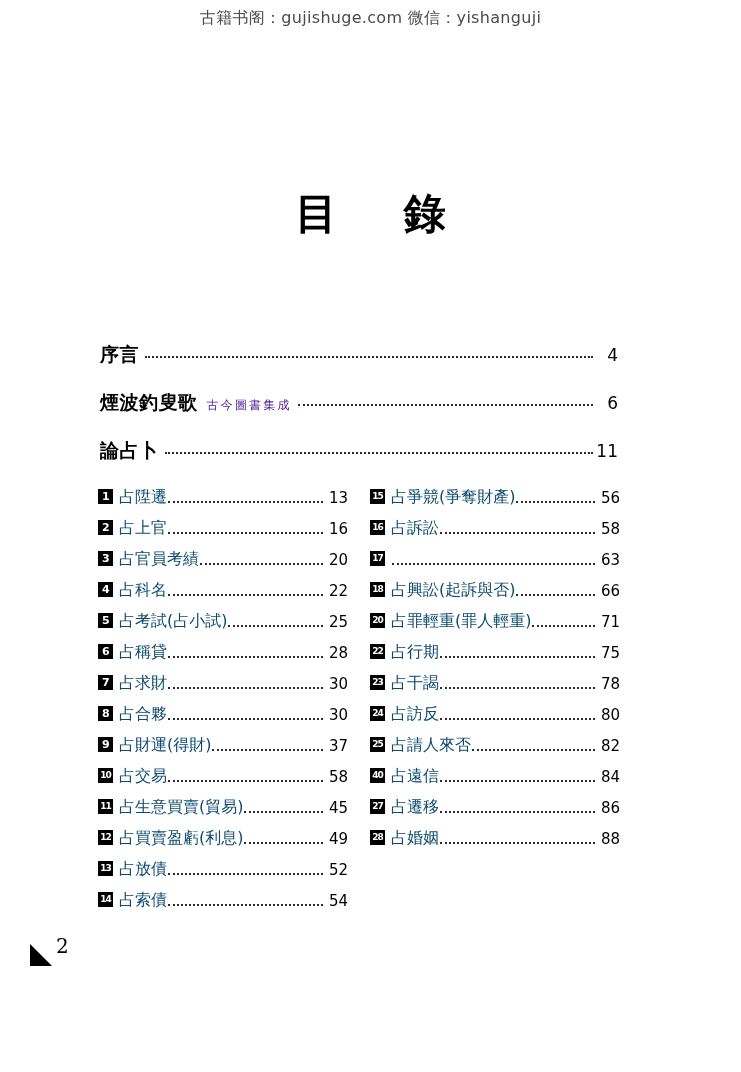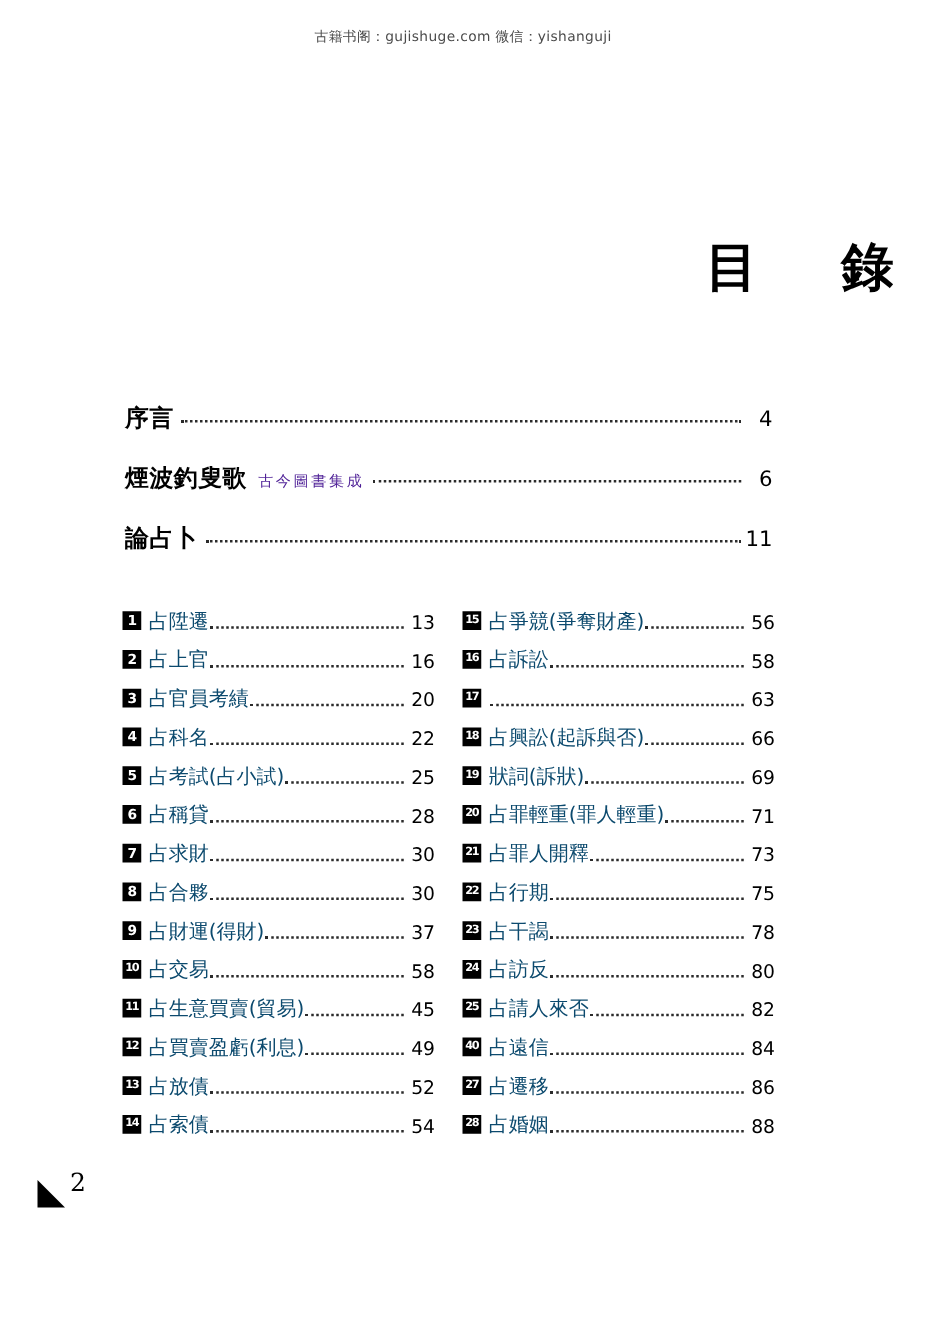--- a/index.html
+++ b/index.html
@@ -12,38 +12,38 @@
     height: 1072px;
     position: relative;
     font-family: "DejaVu Sans", "Liberation Sans", sans-serif;
     color: #0b0b0b;
     overflow: hidden;
   }
 
   
   .watermark {
     position: absolute;
-    top: 22px;
+    top: 8px;
     left: 0;
     width: 741px;
     text-align: center;
     font-family: "DejaVu Sans", "Liberation Sans", sans-serif;
-    font-size: 11px;
+    font-size: 16px;
     color: #4a4a4a;
     letter-spacing: 0.3px;
     white-space: nowrap;
   }
 
   
   .page-title {
     position: absolute;
     top: 186px;
     left: 0;
     width: 741px;
-    text-align: right;
+    text-align: center;
     font-family: "DejaVu Serif", "Liberation Serif", serif;
     font-weight: 700;
     font-size: 42px;
     letter-spacing: 26px;
     text-indent: 26px;
     color: #000;
   }
 
   
   .toc-top {
@@ -57,20 +57,21 @@
     height: 30px;
     margin-bottom: 18px;
   }
   .top-label {
     font-family: Liberation Mono, monospace;
     font-weight: 700;
     font-size: 19px;
     color: #000;
     white-space: nowrap;
     letter-spacing: 0.5px;
+    margin-top: 20px;
   }
   .top-note {
     font-family: "DejaVu Serif", "Liberation Serif", serif;
     font-size: 12px;
     color: #4c1d95;
     margin-left: 9px;
     letter-spacing: 2.2px;
     white-space: nowrap;
   }
   .leader {
@@ -312,36 +313,24 @@
         <span class="item-leader"></span>
         <span class="item-page">63</span>
       </div>
       <div class="item-row">
         <span class="badge two">18</span>
         <span class="item-label">占興訟(起訴與否)</span>
         <span class="item-leader"></span>
         <span class="item-page">66</span>
       </div>
       <div class="item-row">
-        <span class="badge two">19</span>
-        <span class="item-label">狀詞(訴狀)</span>
-        <span class="item-leader"></span>
-        <span class="item-page">69</span>
-      </div>
-      <div class="item-row">
         <span class="badge two">20</span>
         <span class="item-label">占罪輕重(罪人輕重)</span>
         <span class="item-leader"></span>
         <span class="item-page">71</span>
-      </div>
-      <div class="item-row">
-        <span class="badge two">21</span>
-        <span class="item-label">占罪人開釋</span>
-        <span class="item-leader"></span>
-        <span class="item-page">73</span>
       </div>
       <div class="item-row">
         <span class="badge two">22</span>
         <span class="item-label">占行期</span>
         <span class="item-leader"></span>
         <span class="item-page">75</span>
       </div>
       <div class="item-row">
         <span class="badge two">23</span>
         <span class="item-label">占干謁</span>

